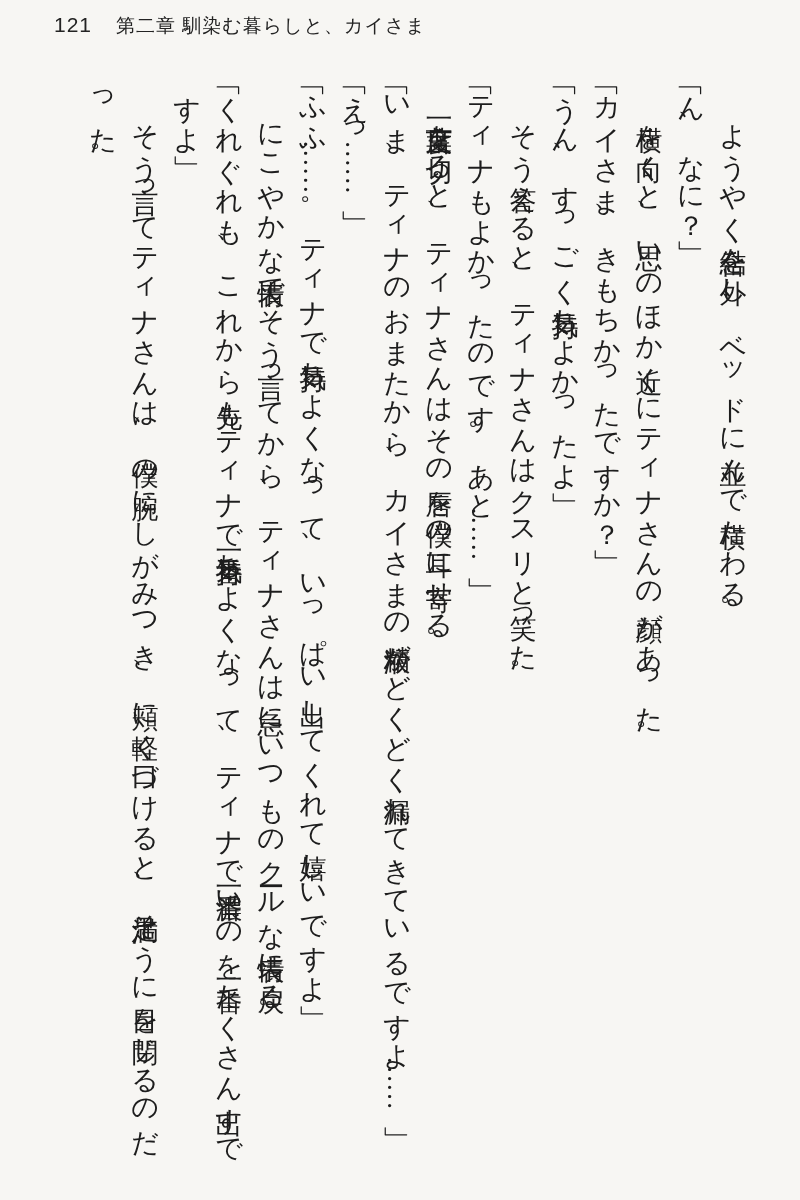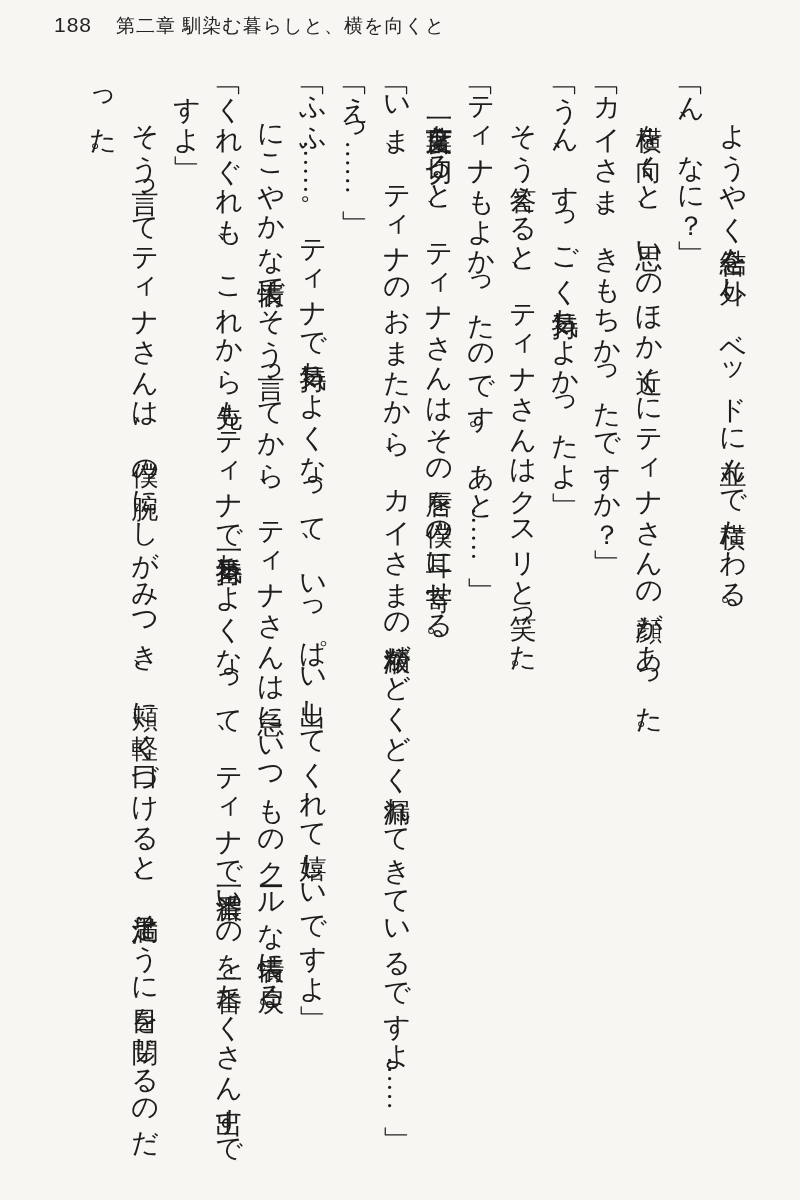--- a/index.html
+++ b/index.html
@@ -60,22 +60,22 @@
   .novel-text p.indent {
     text-indent: 1em;
   }
 </style>
 </head>
 <body>
 
 <div class="page">
 
   <div class="page-header">
-    <span class="page-number">188</span>
-    <span class="chapter-title">第二章 馴染む暮らしと、横を向くと</span>
+    <span class="page-number">121</span>
+    <span class="chapter-title">第二章 馴染む暮らしと、カイさま</span>
   </div>
 
   <div class="novel-text">
       <p class="indent">ようやく結合を外し、ベッドに並んで横たわる。</p>
       <p>「ん、なに？」</p>
       <p class="indent">横を向くと、思いのほか近くにティナさんの顔があった。</p>
       <p>「カイさま、きもちかったですか？」</p>
       <p>「うん、すっごく気持ちよかったよ」</p>
       <p class="indent">そう答えると、ティナさんはクスリと笑った。</p>
       <p>「ティナもよかったのです。あと……」</p>

